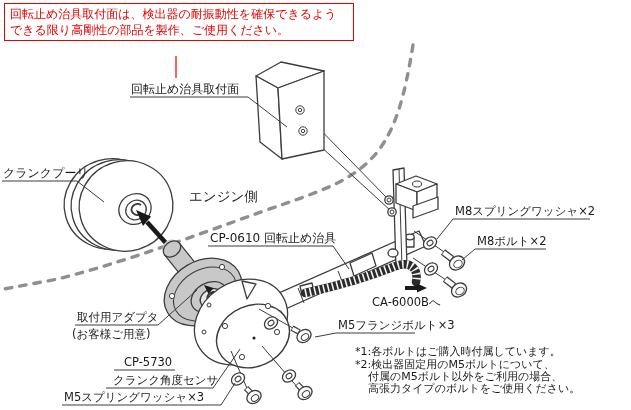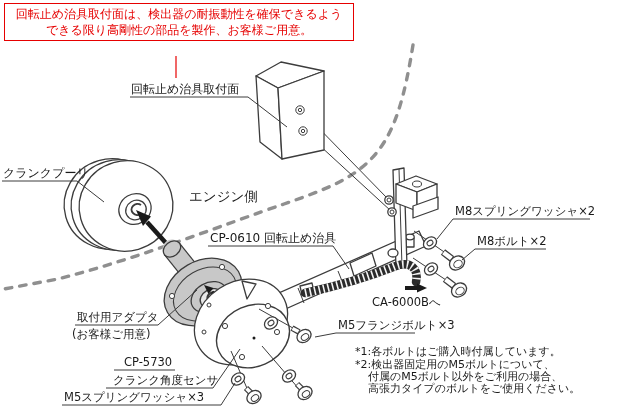--- a/index.html
+++ b/index.html
@@ -1,19 +1,19 @@
 <!DOCTYPE html>
 <html><head>
 <meta charset="utf-8">
 <style>
   html,body{margin:0;padding:0;background:#fff;}
   #stage{position:relative;width:631px;height:410px;background:#fff;overflow:hidden;
          font-family:"DejaVu Sans",sans-serif;}
   #warnbox{position:absolute;left:4px;top:3px;width:338px;border:1px solid #e60000;
-           color:#e60000;font-size:12px;line-height:16px;padding:2px 5px;background:#fff;text-align:center;}
+           color:#e60000;font-size:12px;line-height:16px;padding:2px 5px;background:#fff;}
   #warnbox div{white-space:nowrap;}
   svg{position:absolute;left:0;top:0;}
   .ln{stroke:#3c3c3c;stroke-width:1.3;fill:#fff;stroke-linejoin:round;}
   .nf{fill:none;}
   .gray{fill:#c8c8c8;}
   .lgray{fill:#e8e8e8;}
   .thin{stroke-width:1;}
   .leader{stroke:#3c3c3c;stroke-width:1;fill:none;}
   .dark{fill:#1a1a1a;stroke:none;}
   .lbl{font-size:11.5px;fill:#1a1a1a;}
@@ -235,16 +235,16 @@
     <g style="font-size:11px;fill:#1a1a1a;">
       <text x="355" y="355">*1:各ボルトはご購入時付属しています。</text>
       <text x="355" y="368">*2:検出器固定用のM5ボルトについて、</text>
       <text x="368" y="380">付属のM5ボルト以外をご利用の場合、</text>
       <text x="368" y="392">高張力タイプのボルトをご使用ください。</text>
     </g>
   </svg>
 
   <div id="warnbox">
     <div>回転止め治具取付面は、検出器の耐振動性を確保できるよう</div>
-    <div>できる限り高剛性の部品を製作、お客様ご用意。</div>
+    <div>できる限り高剛性の部品を製作、ご使用ください。</div>
   </div>
 
 </div>
 
 </body></html>

